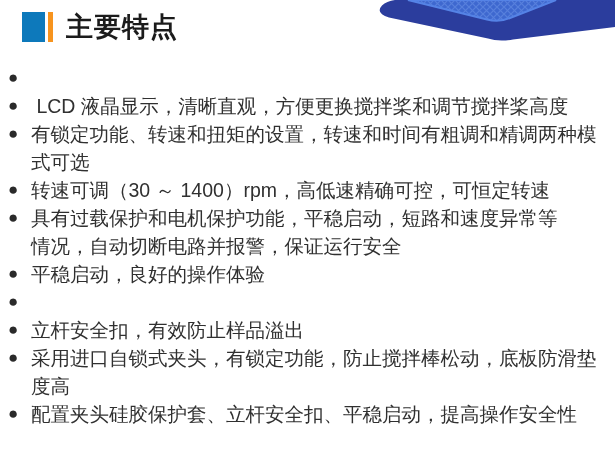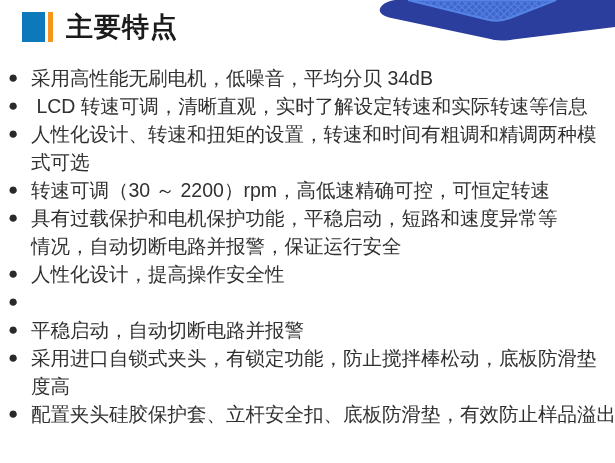--- a/index.html
+++ b/index.html
@@ -66,55 +66,54 @@
         <path d="M0 0L7 7M7 0L0 7" stroke="#6b93e8" stroke-width="1.2" opacity="0.55"></path>
       </pattern>
     </defs>
     <path d="M399,0 L615,0 L615,27 L513,39.5 Q498.5,42 488,38.5 L389,17.5 Q375,13 382,5.5 Q386.5,1 395,0 Z" fill="#2b3d9d"></path>
     <path class="mat-edge" d="M408,0 L556,0 L510,18 Q499,22.8 487,19.5 Z" fill="url(#hatch)"></path>
   </svg>
 
   <ul class="features">
     <li class="feature-item">
       <span class="bullet">●</span>
-      <span class="feature-text">采用高性能无刷电机，低噪音，平均分贝 34dB</span>
     </li>
     <li class="feature-item">
       <span class="bullet">●</span>
-      <span class="feature-text"> LCD 转速可调，清晰直观，实时了解设定转速和实际转速等信息</span>
+      <span class="feature-text"> LCD 液晶显示，清晰直观，方便更换搅拌桨和调节搅拌桨高度</span>
     </li>
     <li class="feature-item">
       <span class="bullet">●</span>
-      <span class="feature-text">人性化设计、转速和扭矩的设置，转速和时间有粗调和精调两种模
+      <span class="feature-text">有锁定功能、转速和扭矩的设置，转速和时间有粗调和精调两种模
 式可选</span>
     </li>
     <li class="feature-item">
       <span class="bullet">●</span>
-      <span class="feature-text">转速可调（30 ～ 2200）rpm，高低速精确可控，可恒定转速</span>
+      <span class="feature-text">转速可调（30 ～ 1400）rpm，高低速精确可控，可恒定转速</span>
     </li>
     <li class="feature-item">
       <span class="bullet">●</span>
       <span class="feature-text">具有过载保护和电机保护功能，平稳启动，短路和速度异常等
 情况，自动切断电路并报警，保证运行安全</span>
     </li>
     <li class="feature-item">
       <span class="bullet">●</span>
-      <span class="feature-text">人性化设计，提高操作安全性</span>
+      <span class="feature-text">平稳启动，良好的操作体验</span>
     </li>
     <li class="feature-item">
       <span class="bullet">●</span>
     </li>
     <li class="feature-item">
       <span class="bullet">●</span>
-      <span class="feature-text">平稳启动，自动切断电路并报警</span>
+      <span class="feature-text">立杆安全扣，有效防止样品溢出</span>
     </li>
     <li class="feature-item">
       <span class="bullet">●</span>
       <span class="feature-text">采用进口自锁式夹头，有锁定功能，防止搅拌棒松动，底板防滑垫
 度高</span>
     </li>
     <li class="feature-item">
       <span class="bullet">●</span>
-      <span class="feature-text">配置夹头硅胶保护套、立杆安全扣、底板防滑垫，有效防止样品溢出</span>
+      <span class="feature-text">配置夹头硅胶保护套、立杆安全扣、平稳启动，提高操作安全性</span>
     </li>
   </ul>
 
 </div>
 
 </body></html>

